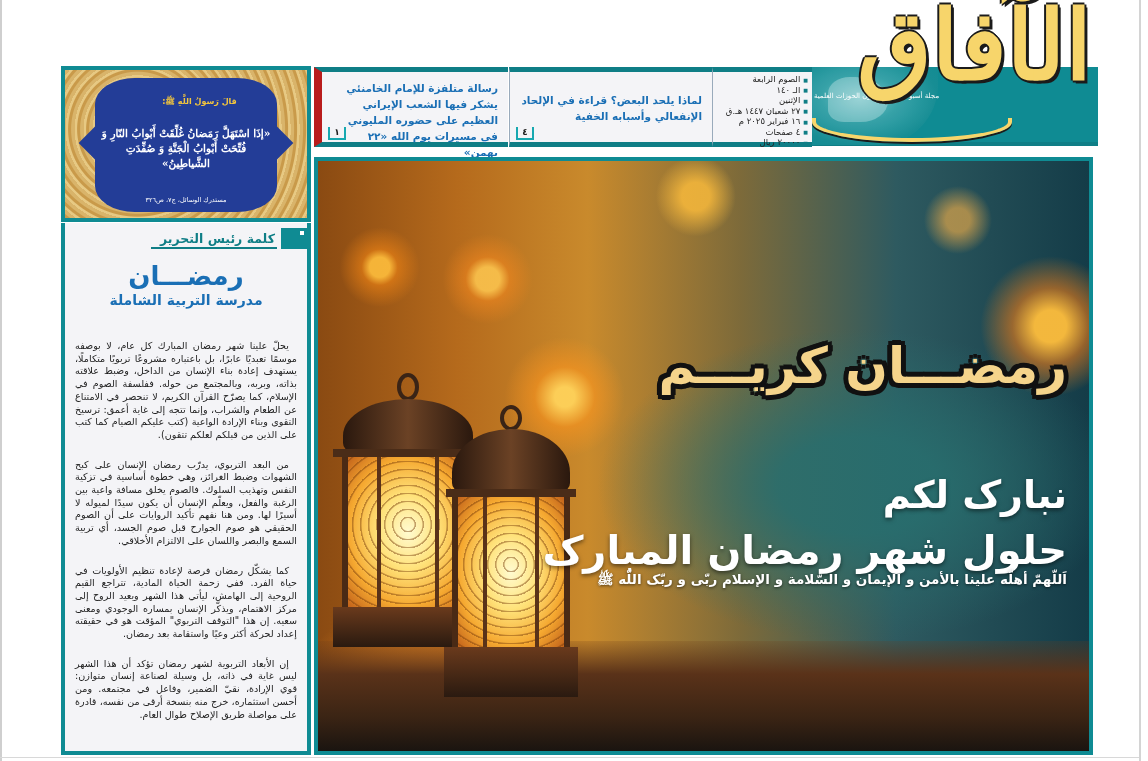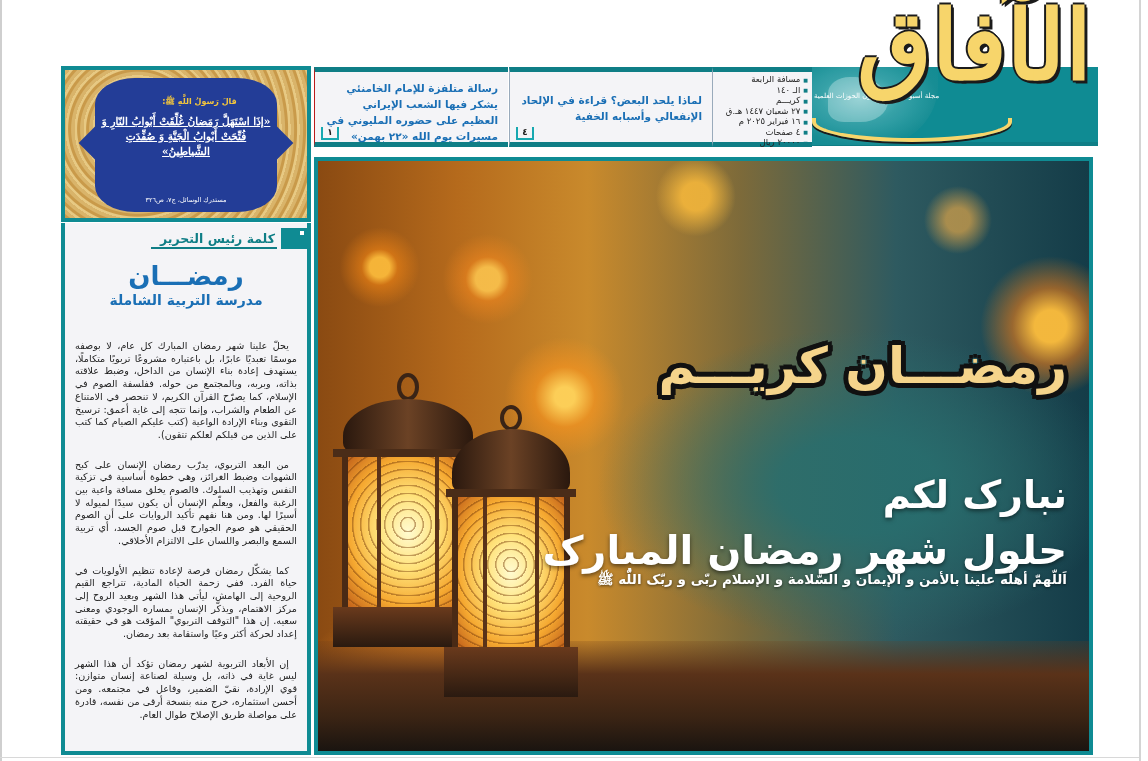--- a/index.html
+++ b/index.html
@@ -30,21 +30,21 @@
 
   
   .issue-info { position: absolute; left: 712px; top: 67px; width: 100px; height: 80px; background: #f4f4f7;
      border-top: 5px solid #0f7e86; border-bottom: 5px solid #0f7e86; border-left: 1px solid #9ab; padding: 2px 4px 0 0; direction: rtl; }
   .issue-info li { list-style: none; font-size: 8.5px; line-height: 10px; color: #222; text-align: right; white-space: nowrap; }
   .issue-info li:before { content: "\25A0"; font-size: 5px; color: #0f7e86; margin-left: 3px; vertical-align: middle; }
 
   
   .teaser { position: absolute; top: 67px; height: 80px; background: #f4f4f7; border-top: 5px solid #0f7e86;
      border-bottom: 5px solid #0f7e86; direction: rtl; padding: 8px 10px 0 10px; }
-  .teaser.t1 { left: 314px; width: 194px; border-left: 1px solid #b91c1c; }
+  .teaser.t1 { left: 314px; width: 194px; border-left: 8px solid #b91c1c; }
   .teaser.t2 { left: 509px; width: 203px; border-left: 1px solid #9ab; }
   .teaser .ttext { font-size: 10.5px; font-weight: bold; line-height: 16px; color: #1a6fb5; text-align: right; }
   .teaser.t2 .ttext { padding-top: 12px; }
   .teaser .pnum { position: absolute; left: 6px; bottom: 2px; width: 18px; height: 13px; border-left: 2px solid #17a8b0;
      border-right: 2px solid #17a8b0; border-bottom: 2px solid #17a8b0; font-size: 9px; line-height: 11px;
      text-align: center; color: #222; font-weight: bold; }
 
   
   .hadith { position: absolute; left: 61px; top: 66px; width: 250px; height: 156px; border: 4px solid #0f8b93;
      background:
@@ -54,21 +54,21 @@
        #d4aa5a;
      overflow: hidden; }
   .hadith .plaque { position: absolute; left: 30px; top: 8px; width: 182px; height: 134px; background: #233d97;
      border-radius: 40px 40px 40px 40px / 26px 26px 26px 26px; direction: rtl; text-align: center; padding-top: 18px; }
   .hadith .plaque:before, .hadith .plaque:after { content: ""; position: absolute; top: 52px; width: 26px; height: 26px;
      background: #233d97; transform: rotate(45deg); }
   .hadith .plaque:before { left: -11px; }
   .hadith .plaque:after { right: -11px; }
   .hadith .intro { font-size: 8px; color: #f2c53d; font-weight: bold; padding-left: 27px; }
   .hadith .quote { font-family: "DejaVu Serif", serif; font-size: 10.5px; line-height: 15px; color: #ffffff; font-weight: bold;
-     margin-top: 6px; padding: 0 6px; position: relative; z-index: 2; text-decoration: underline; }
+     margin-top: 18px; padding: 0 6px; position: relative; z-index: 2; }
   .hadith .source { position: absolute; bottom: 8px; left: 0; right: 0; font-size: 6.5px; color: #ffffff; text-align: center; }
 
   
   .editorial { position: absolute; left: 61px; top: 223px; width: 250px; height: 532px; border: 4px solid #0f8b93; border-top: none;
      background: #f4f4f7; direction: rtl; }
   .editorial .kicker-row { position: relative; height: 32px; }
   .editorial .kicker-box { position: absolute; right: 0; top: 5px; width: 26px; height: 21px; background: #0f8b93; }
   .editorial .kicker-box:after { content: ""; position: absolute; right: 3px; top: 3px; width: 4px; height: 4px; background: #fff; }
   .editorial .kicker { position: absolute; right: 30px; top: 8px; font-size: 12.5px; font-weight: bold; color: #0f7e86;
      border-bottom: 2px solid #0f7e86; padding: 0 2px 1px 0; width: 126px; text-align: right; }
@@ -141,23 +141,23 @@
 <div class="masthead">
   <div class="band"></div>
   <div class="band-bottom"></div>
   <div class="globe"></div>
   <div class="tagline">مجلة أسبوعية تهتم بشؤون الحوزات العلمية</div>
   <div class="swoosh"></div>
   <div class="logo">الآفاق</div>
 </div>
 
 <ul class="issue-info">
-  <li>مسافة الرابعة</li>
+  <li>الصوم الرابعة</li>
   <li>الـ ١٤٠</li>
-  <li>كريـــم</li>
+  <li>الإثنين</li>
   <li>٢٧ شعبان ١٤٤٧ هـ.ق</li>
   <li>١٦ فبراير ٢٠٢٥ م</li>
   <li>٤ صفحات</li>
   <li>٢٠٠٠٠ ريال</li>
 </ul>
 
 <div class="teaser t2">
   <div class="ttext">لماذا يلحد البعض؟ قراءة في الإلحاد الإنفعالي وأسبابه الخفية</div>
   <div class="pnum">٤</div>
 </div>

